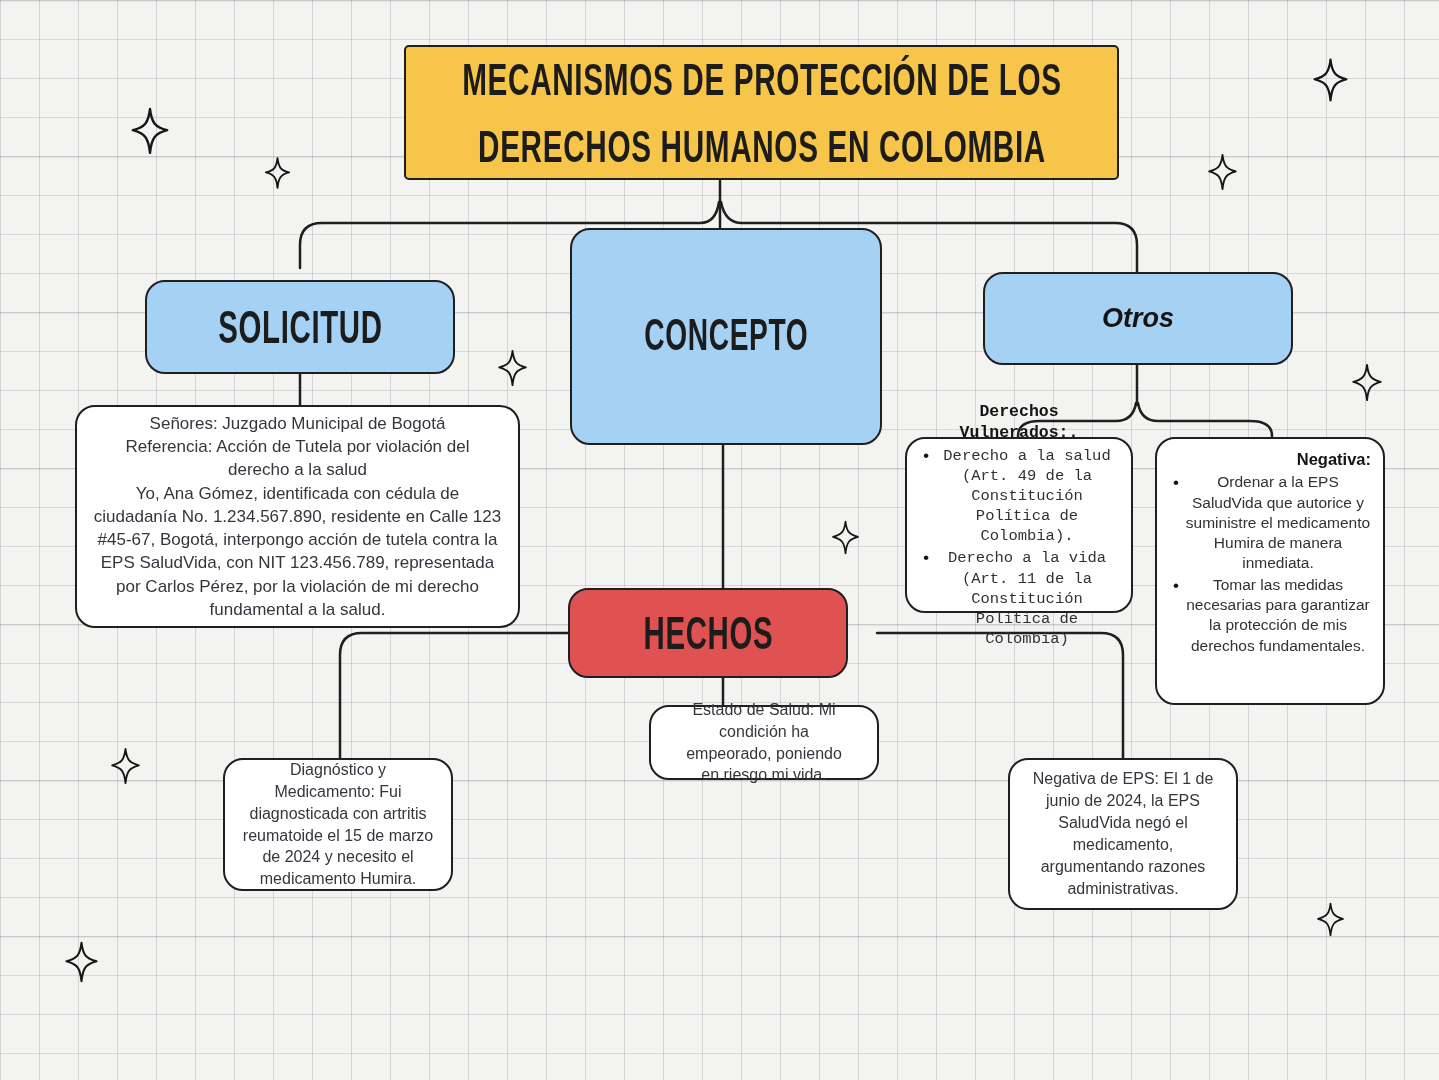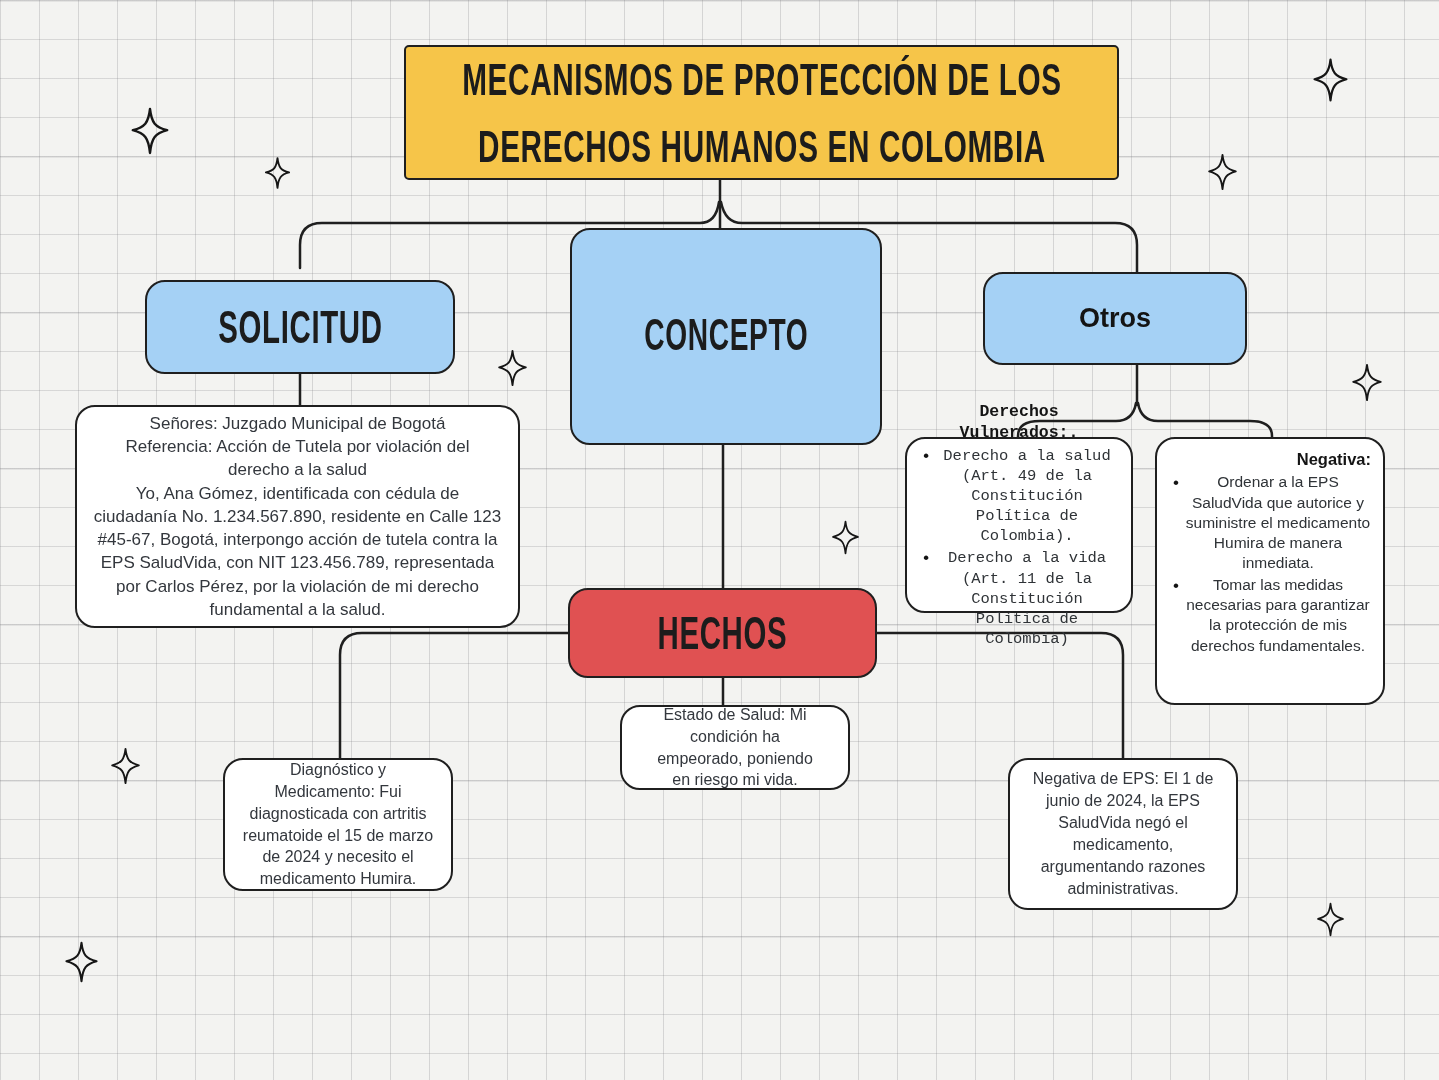--- a/index.html
+++ b/index.html
@@ -41,29 +41,29 @@
     text-align:center; letter-spacing:1px;
   }
 
   .solicitud-box{ left:145px; top:280px; width:310px; height:94px; }
   .solicitud-box .condensed{ font-size:46px; }
 
   .concepto-box{ left:570px; top:228px; width:312px; height:217px; flex-direction:column; padding:14px 32px; }
   .concepto-box .condensed{ font-size:44px; margin-bottom:4px; }
   .concepto-body{ font-size:16.5px; line-height:1.38; color:#22303d; }
 
-  .otros-box{ left:983px; top:272px; width:264px; height:93px; }
+  .otros-box{ left:983px; top:272px; width:310px; height:93px;font-style:italic; }
   .otros-label{ font-size:27px; font-weight:700; color:#141414; }
 
-  .hechos-box{ left:568px; top:588px; width:309px; height:90px; }
+  .hechos-box{ left:568px; top:588px; width:280px; height:90px; }
   .hechos-box .condensed{ font-size:46px; }
 
   .detail{ padding:14px 16px; font-size:16.5px; line-height:1.37; color:#33373d; }
   .solicitud-detail{ left:75px; top:405px; width:445px; height:223px; flex-direction:column; font-size:17px; }
-  .estado-detail{ left:620px; top:705px; width:230px; height:85px; padding:10px 28px; font-size:16px; }
+  .estado-detail{ left:649px; top:705px; width:230px; height:75px; padding:10px 28px; font-size:16px; }
   .diagnostico-detail{ left:223px; top:758px; width:230px; height:133px; font-size:16px; }
   .negativa-detail{ left:1008px; top:758px; width:230px; height:152px; font-size:16px; }
 
   .derechos-detail{ left:905px; top:437px; width:228px; height:176px; flex-direction:column; padding:10px 10px; font-size:15.5px; line-height:1.3;font-family:Liberation Mono, monospace; }
   .solicito-detail{ left:1155px; top:437px; width:230px; height:268px; flex-direction:column; padding:10px 12px; font-size:15.5px; line-height:1.3; justify-content:flex-start; }
   .detail-heading{ font-weight:700; color:#141414; font-size:16.5px; width:100%; }
   .heading-right{ text-align:right; }
   .bullet-list{ list-style:none; width:100%; }
   .bullet-list li{ position:relative; padding-left:16px; text-align:center; margin-top:2px; }
   .bullet-list li::before{ content:"•"; position:absolute; left:4px; top:0; font-size:17px; color:#141414; }

